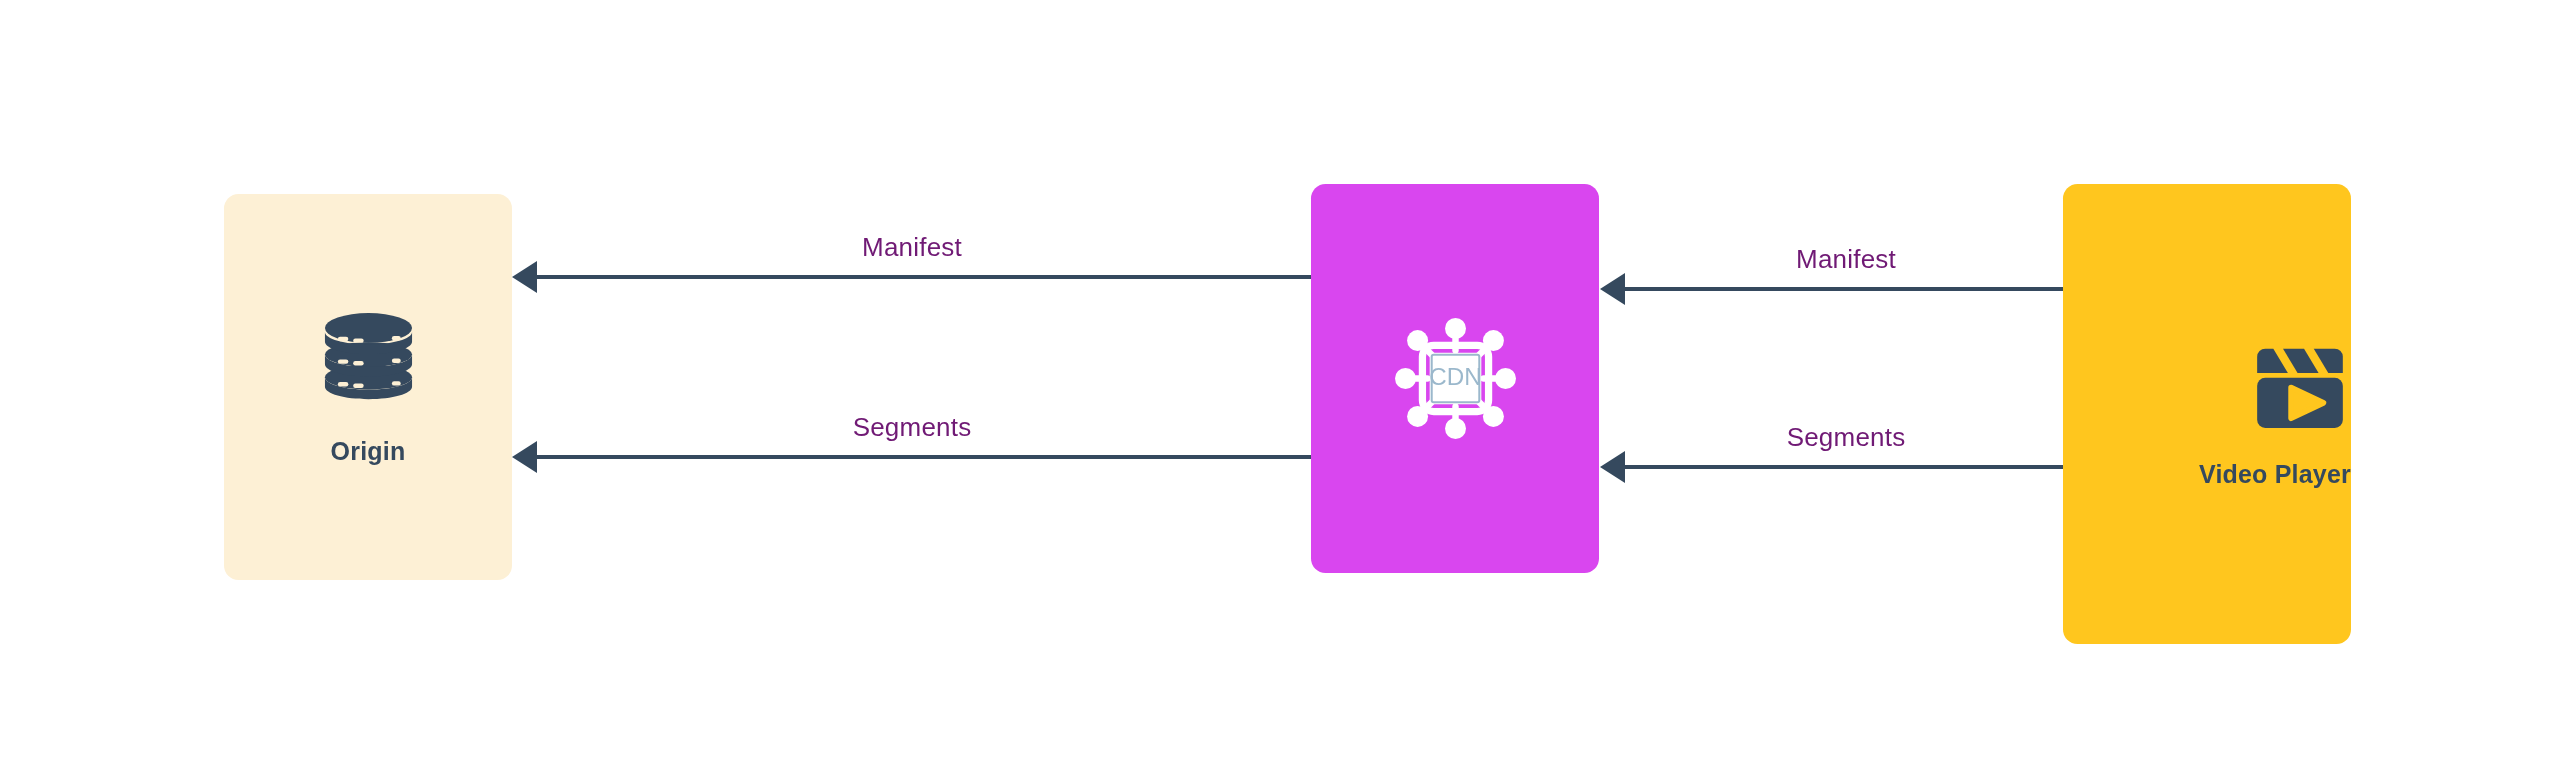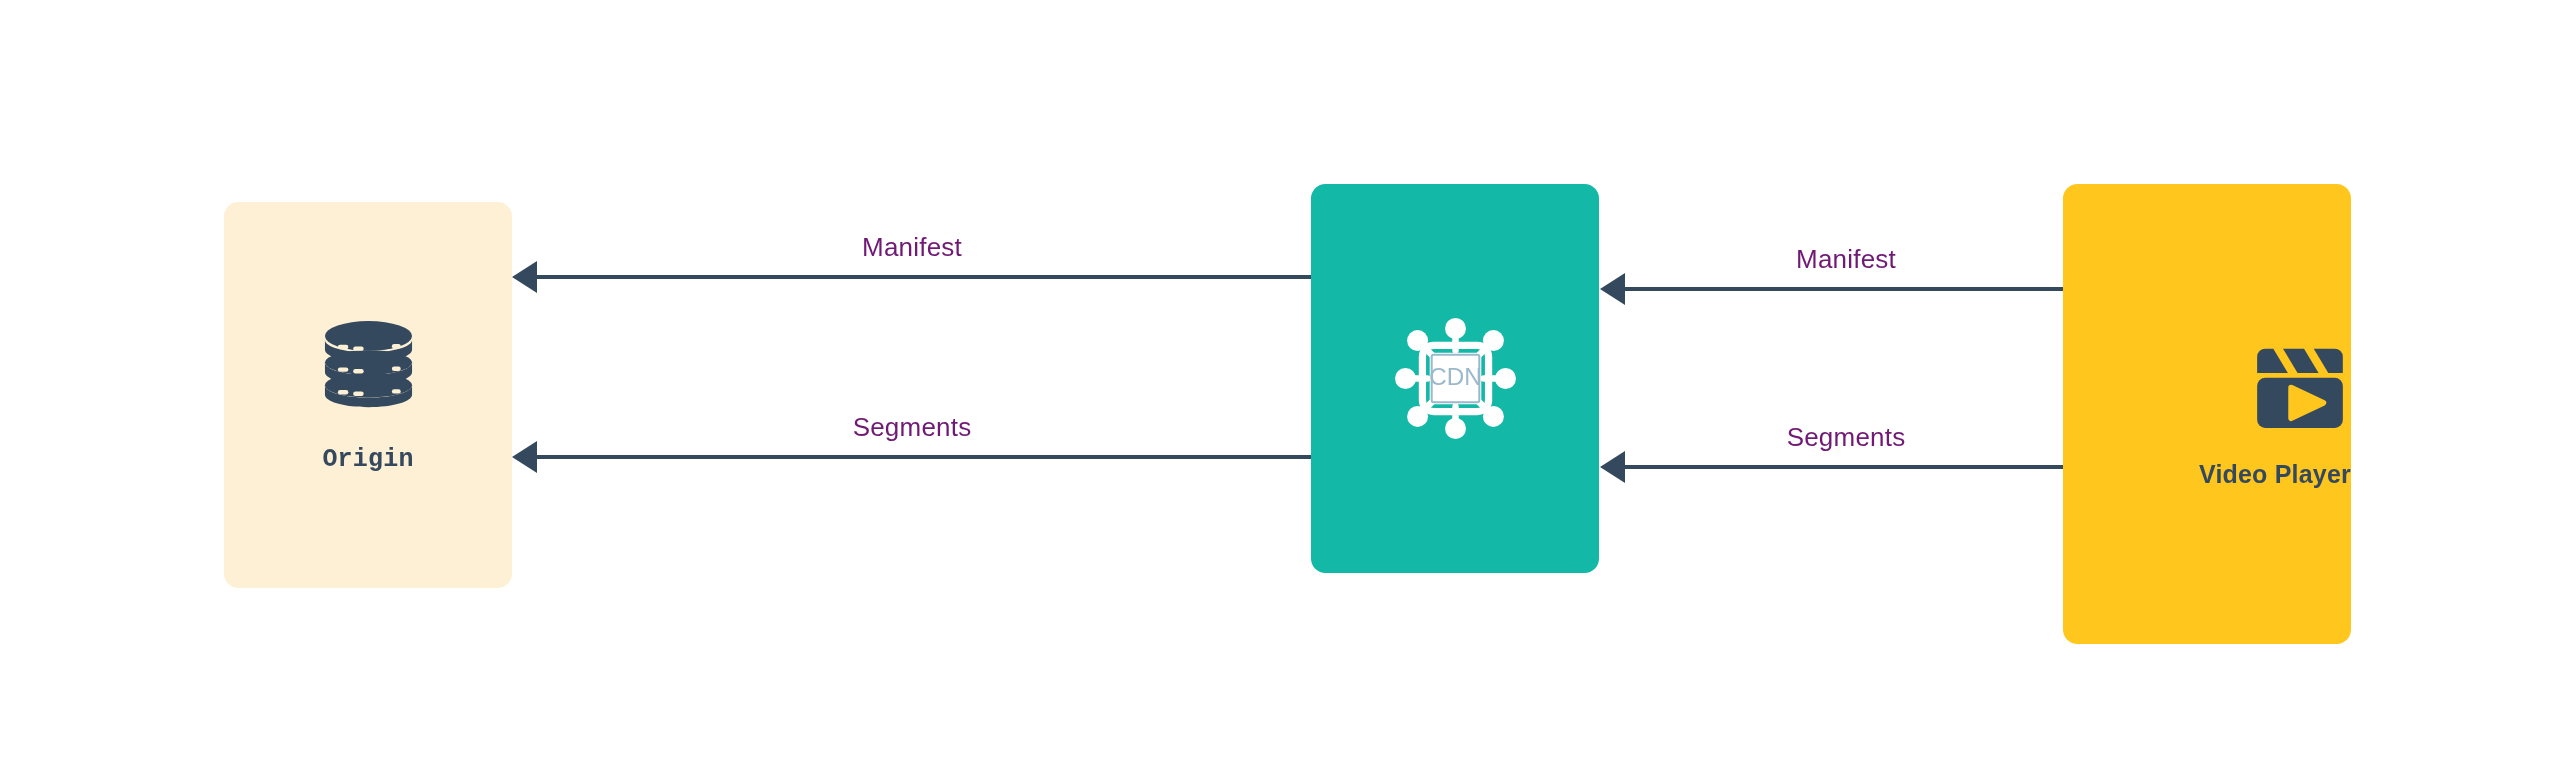--- a/index.html
+++ b/index.html
@@ -37,32 +37,31 @@
     font-size: 25px;
     font-weight: 600;
     letter-spacing: 0.2px;
     color: #35495E;
     margin-top: 21px;
     text-align: center;
     white-space: nowrap;
   }
 
   #node-origin {
-    left: 224px;  top: 202px;
+    left: 224px;  top: 194px;
     width: 288px; height: 386px;
     background: #FDF0D5;
-    font-family: Liberation Mono, monospace;
   }
   #node-origin .node-icon { margin-top: 3.2px; }
   #node-origin .node-label { margin-top: 26px; }
 
   #node-cdn {
     left: 1311px; top: 184px;
     width: 288px; height: 389px;
-    background: #14b8a6;
+    background: #d946ef;
   }
 
   #node-player {
     left: 2063px; top: 184px;
     width: 288px; height: 460px;
     background: #FFC61E;
     align-items: flex-end;
   }
   #node-player .node-label { margin-top: 24px; }
 

